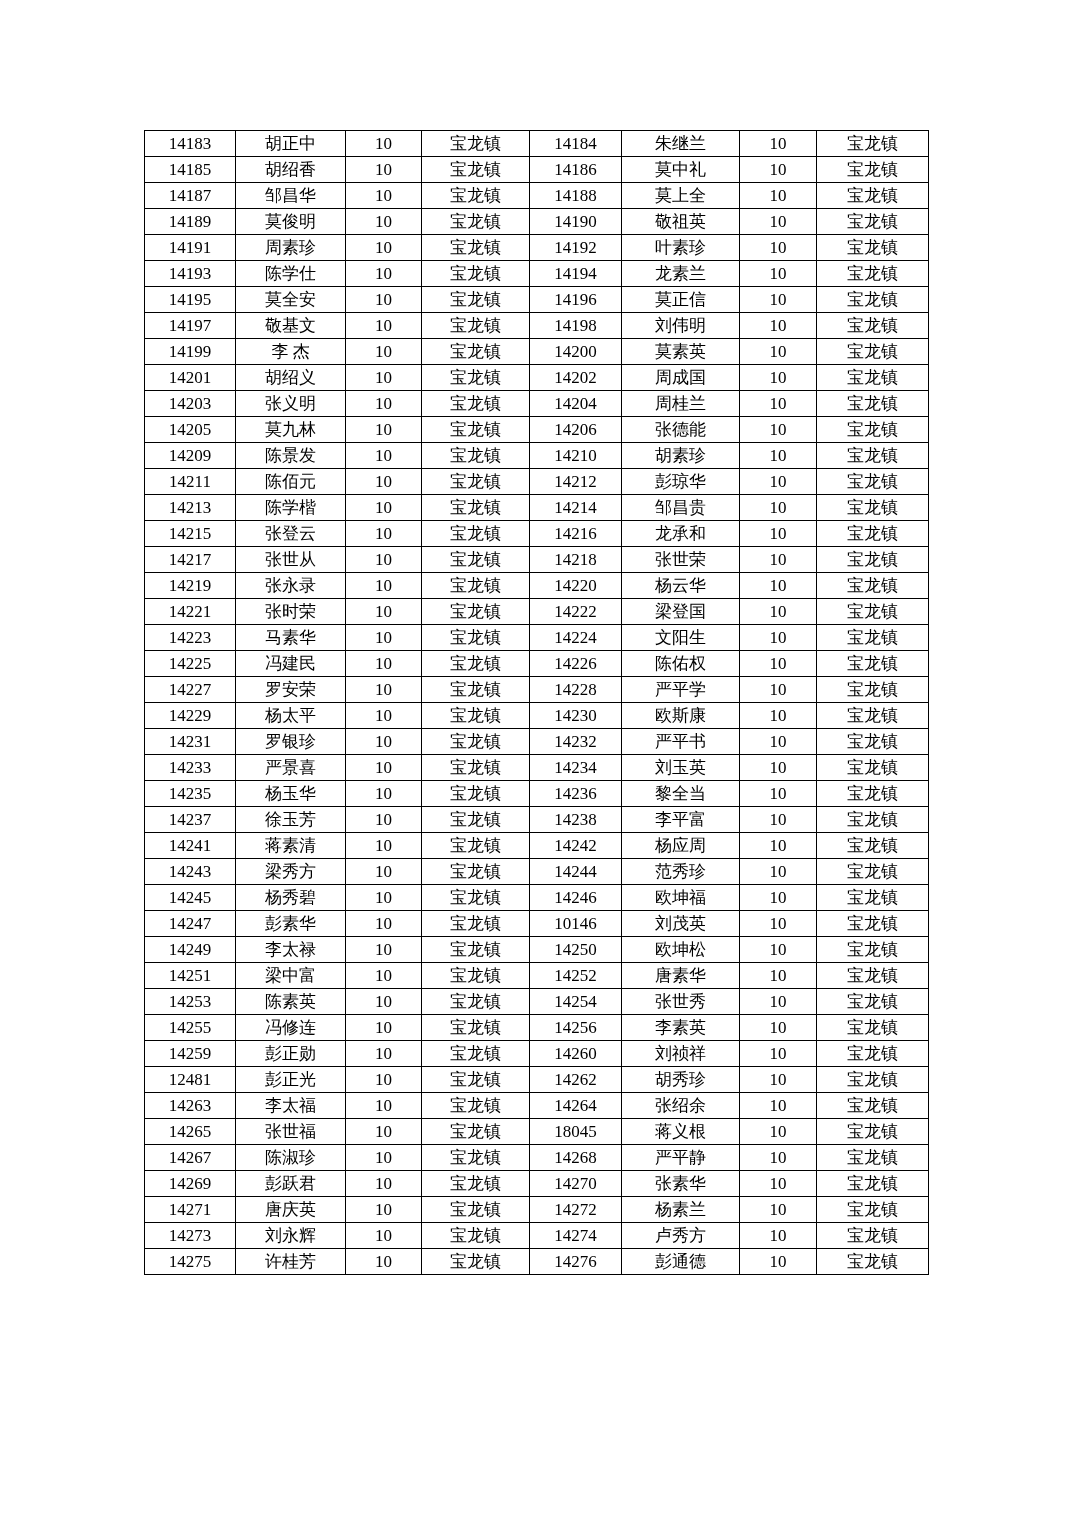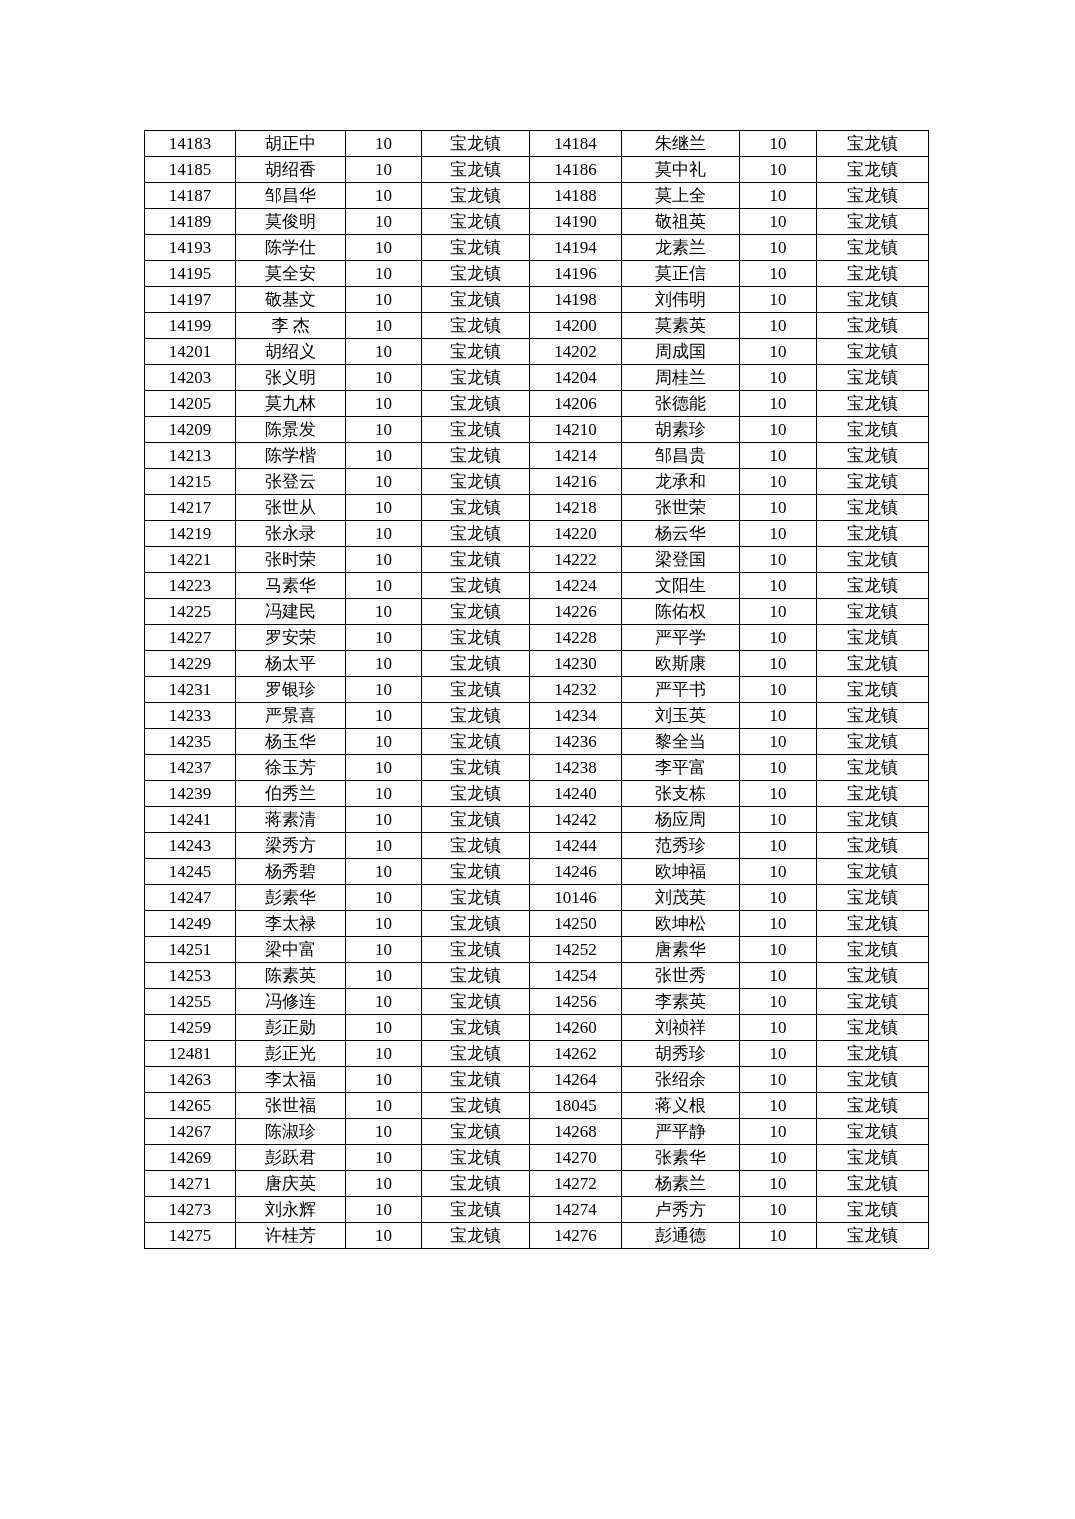--- a/index.html
+++ b/index.html
@@ -93,20 +93,30 @@
           <td>14189</td>
           <td>莫俊明</td>
           <td>10</td>
           <td>宝龙镇</td>
           <td>14190</td>
           <td>敬祖英</td>
           <td>10</td>
           <td>宝龙镇</td>
         </tr>
         <tr>
+          <td>14191</td>
+          <td>周素珍</td>
+          <td>10</td>
+          <td>宝龙镇</td>
+          <td>14192</td>
+          <td>叶素珍</td>
+          <td>10</td>
+          <td>宝龙镇</td>
+        </tr>
+        <tr>
           <td>14193</td>
           <td>陈学仕</td>
           <td>10</td>
           <td>宝龙镇</td>
           <td>14194</td>
           <td>龙素兰</td>
           <td>10</td>
           <td>宝龙镇</td>
         </tr>
         <tr>
@@ -173,20 +183,30 @@
           <td>14209</td>
           <td>陈景发</td>
           <td>10</td>
           <td>宝龙镇</td>
           <td>14210</td>
           <td>胡素珍</td>
           <td>10</td>
           <td>宝龙镇</td>
         </tr>
         <tr>
+          <td>14211</td>
+          <td>陈佰元</td>
+          <td>10</td>
+          <td>宝龙镇</td>
+          <td>14212</td>
+          <td>彭琼华</td>
+          <td>10</td>
+          <td>宝龙镇</td>
+        </tr>
+        <tr>
           <td>14213</td>
           <td>陈学楷</td>
           <td>10</td>
           <td>宝龙镇</td>
           <td>14214</td>
           <td>邹昌贵</td>
           <td>10</td>
           <td>宝龙镇</td>
         </tr>
         <tr>
@@ -299,30 +319,20 @@
           <td>10</td>
           <td>宝龙镇</td>
         </tr>
         <tr>
           <td>14237</td>
           <td>徐玉芳</td>
           <td>10</td>
           <td>宝龙镇</td>
           <td>14238</td>
           <td>李平富</td>
-          <td>10</td>
-          <td>宝龙镇</td>
-        </tr>
-        <tr>
-          <td>14239</td>
-          <td>伯秀兰</td>
-          <td>10</td>
-          <td>宝龙镇</td>
-          <td>14240</td>
-          <td>张支栋</td>
           <td>10</td>
           <td>宝龙镇</td>
         </tr>
         <tr>
           <td>14241</td>
           <td>蒋素清</td>
           <td>10</td>
           <td>宝龙镇</td>
           <td>14242</td>
           <td>杨应周</td>

